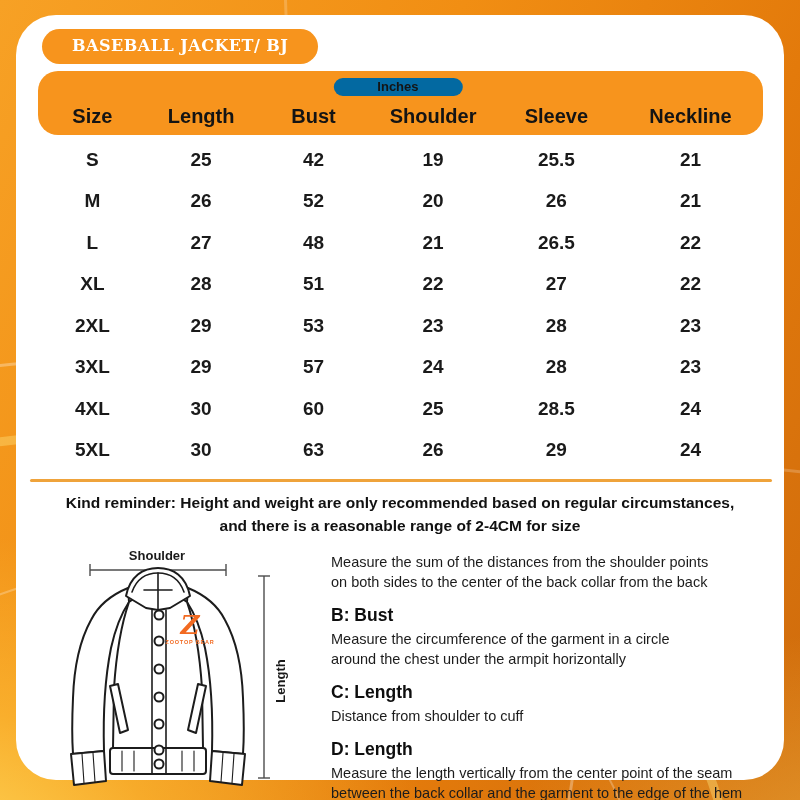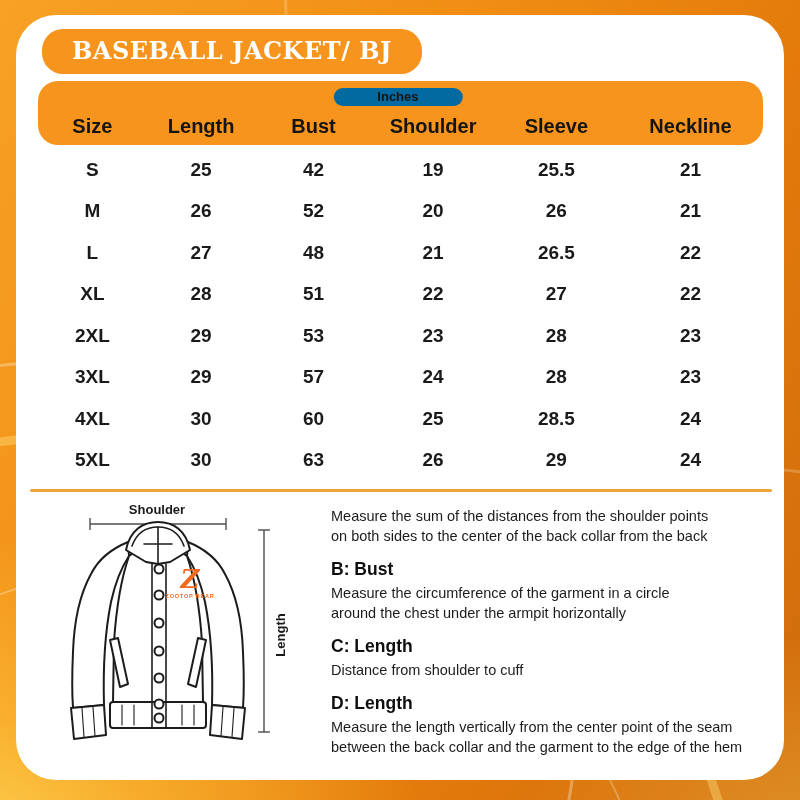--- a/index.html
+++ b/index.html
@@ -16,21 +16,21 @@
   .arc1{width:1000px;height:760px;left:-430px;top:360px;border:3px solid rgba(255,255,255,.30);}
   .arc2{width:1240px;height:930px;left:-520px;top:430px;border:9px solid rgba(255,231,130,.38);}
   .arc3{width:1150px;height:950px;right:-640px;top:-480px;border:3px solid rgba(255,255,255,.20);}
   .arc4{width:900px;height:700px;left:-260px;top:560px;border:2px solid rgba(255,255,255,.25);}
 
   .card{position:absolute;left:16px;top:15px;right:16px;bottom:20px;background:#fff;
     border-radius:40px;z-index:1;}
 
   .banner{display:inline-block;margin:14px 0 0 26px;background:#F7941D;color:#fff;
     border-radius:21px;padding:7px 30px 9px;
-    font-family:"DejaVu Serif",serif;font-weight:bold;font-size:24px;letter-spacing:.5px;}
+    font-family:"DejaVu Serif",serif;font-weight:bold;font-size:16px;letter-spacing:.5px;}
 
   .panel{position:relative;margin:7px 21px 0 22px;height:64px;background:#F7941D;border-radius:20px;}
   .inches-pill{position:absolute;top:7px;left:50%;transform:translateX(-52%);background:#0369a1;
     border-radius:15px;padding:1px 44px 2px;font-size:13px;font-weight:bold;color:#141414;}
   .grid{display:grid;grid-template-columns:15% 15% 16% 17% 17% 20%;width:100%;}
   .header-grid{position:absolute;bottom:7px;left:0;}
   .cell{text-align:center;}
   .th{font-size:20px;font-weight:bold;color:#141414;}
   .rows{margin:4px 21px 0 22px;}
   .trow{height:41.5px;align-items:center;}
@@ -146,20 +146,22 @@
         <div class="cell td">30</div>
         <div class="cell td">63</div>
         <div class="cell td">26</div>
         <div class="cell td">29</div>
         <div class="cell td">24</div>
       </div>
     </div>
 
   <div class="sep"></div>
 
+  <div class="reminder">Kind reminder: Height and weight are only recommended based on regular circumstances,
+and there is a reasonable range of 2-4CM for size</div>
 
   <div class="bottom">
     <div class="diagram">
       <svg viewBox="0 0 235 245" width="235" height="245">
 
         <text x="91" y="12" text-anchor="middle" class="mlabel">Shoulder</text>
         <g>
           <line class="mline" x1="24" y1="22" x2="160" y2="22"></line>
           <line class="mline" x1="24" y1="16" x2="24" y2="28"></line>
           <line class="mline" x1="160" y1="16" x2="160" y2="28"></line>

